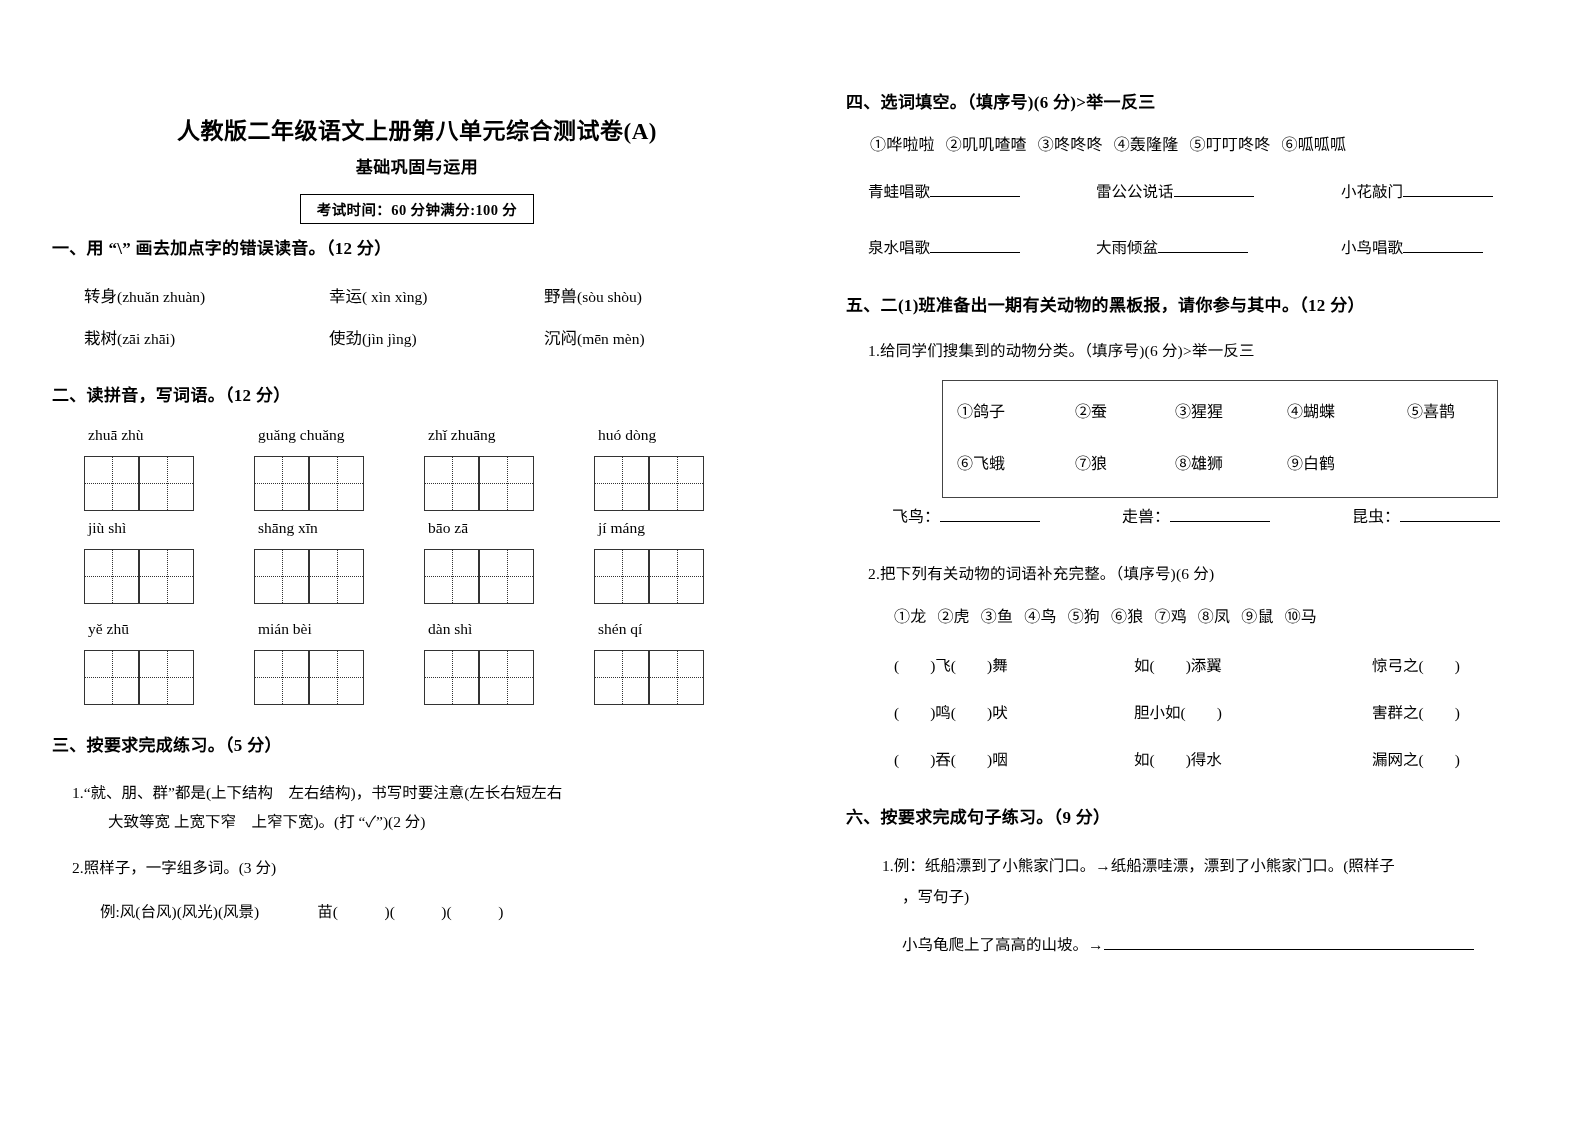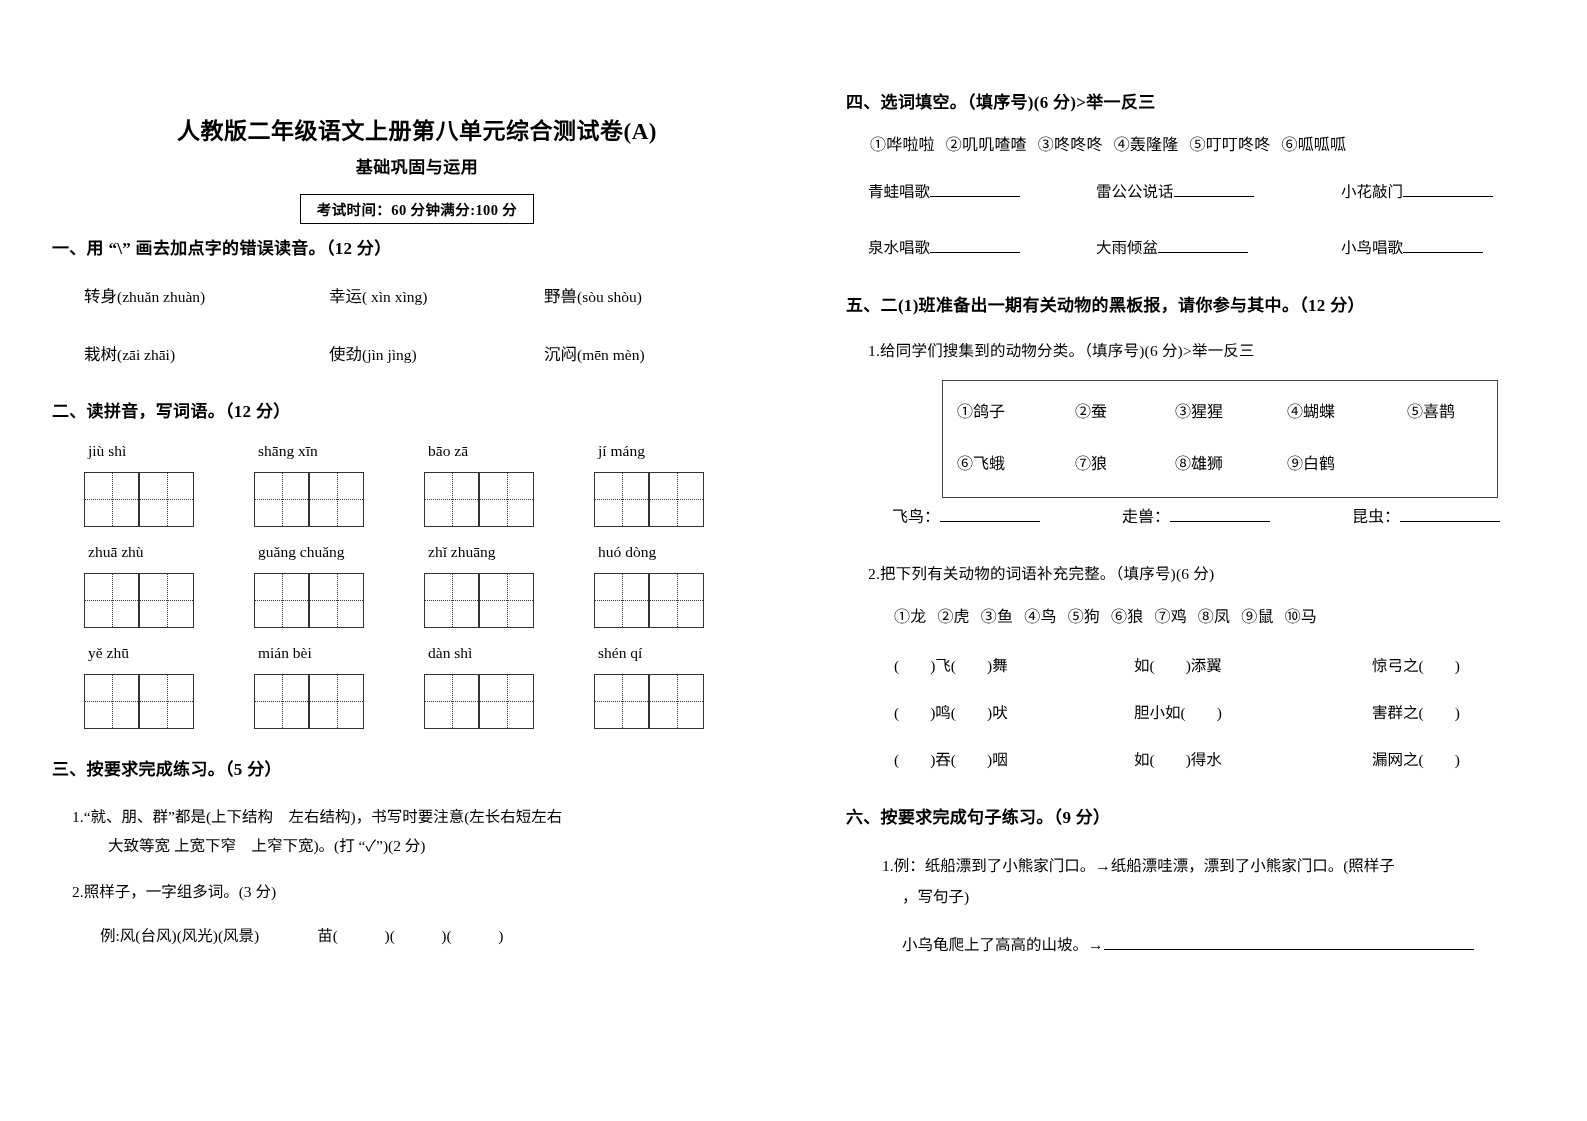--- a/index.html
+++ b/index.html
@@ -70,21 +70,21 @@
   .sub-head {
     font-size: 15.5px;
     font-weight: bold;
     letter-spacing: 0.2px;
   }
 
   
   .py-grid {
     display: grid;
     grid-template-columns: 245px 215px auto;
-    row-gap: 34px;
+    row-gap: 18px;
     margin-top: 24px;
     padding-left: 32px;
     font-size: 16.5px;
   }
   .py-item { white-space: nowrap; }
   .py-item .han { font-family: "Liberation Sans", "DejaVu Sans", sans-serif; font-size: 16.5px; }
   .py-item .rom { font-family: "Liberation Serif", "DejaVu Serif", serif; font-size: 15.5px; }
 
   
   .word-grid {
@@ -253,20 +253,51 @@
       <div class="py-item"><span class="han">野兽</span><span class="rom">(sòu shòu)</span></div>
       <div class="py-item"><span class="han">栽树</span><span class="rom">(zāi zhāi)</span></div>
       <div class="py-item"><span class="han">使劲</span><span class="rom">(jìn jìng)</span></div>
       <div class="py-item"><span class="han">沉闷</span><span class="rom">(mēn mèn)</span></div>
     </div>
 
     <div class="sec-head" style="margin-top:32px;">二、读拼音，写词语。（12 分）</div>
 
     <div class="word-grid">
 
+      <div class="word-row" style="margin-top:16px;">
+        <div class="word-cell">
+          <div class="word-py">zhuā zhù</div>
+          <div class="tzg">
+              <div class="sq"></div>
+              <div class="sq"></div>
+            </div>
+        </div>
+        <div class="word-cell">
+          <div class="word-py">guǎng chuǎng</div>
+          <div class="tzg">
+              <div class="sq"></div>
+              <div class="sq"></div>
+            </div>
+        </div>
+        <div class="word-cell">
+          <div class="word-py">zhǐ zhuāng</div>
+          <div class="tzg">
+              <div class="sq"></div>
+              <div class="sq"></div>
+            </div>
+        </div>
+        <div class="word-cell">
+          <div class="word-py">huó dòng</div>
+          <div class="tzg">
+              <div class="sq"></div>
+              <div class="sq"></div>
+            </div>
+        </div>
+      </div>
+
       <div class="word-row">
         <div class="word-cell">
           <div class="word-py">jiù shì</div>
           <div class="tzg">
               <div class="sq"></div>
               <div class="sq"></div>
             </div>
         </div>
         <div class="word-cell">
           <div class="word-py">shāng xīn</div>
@@ -277,51 +308,20 @@
         </div>
         <div class="word-cell">
           <div class="word-py">bāo zā</div>
           <div class="tzg">
               <div class="sq"></div>
               <div class="sq"></div>
             </div>
         </div>
         <div class="word-cell">
           <div class="word-py">jí máng</div>
-          <div class="tzg">
-              <div class="sq"></div>
-              <div class="sq"></div>
-            </div>
-        </div>
-      </div>
-
-      <div class="word-row" style="margin-top:16px;">
-        <div class="word-cell">
-          <div class="word-py">zhuā zhù</div>
-          <div class="tzg">
-              <div class="sq"></div>
-              <div class="sq"></div>
-            </div>
-        </div>
-        <div class="word-cell">
-          <div class="word-py">guǎng chuǎng</div>
-          <div class="tzg">
-              <div class="sq"></div>
-              <div class="sq"></div>
-            </div>
-        </div>
-        <div class="word-cell">
-          <div class="word-py">zhǐ zhuāng</div>
-          <div class="tzg">
-              <div class="sq"></div>
-              <div class="sq"></div>
-            </div>
-        </div>
-        <div class="word-cell">
-          <div class="word-py">huó dòng</div>
           <div class="tzg">
               <div class="sq"></div>
               <div class="sq"></div>
             </div>
         </div>
       </div>
 
       <div class="word-row" style="margin-top:16px;">
         <div class="word-cell">
           <div class="word-py">yě zhū</div>

